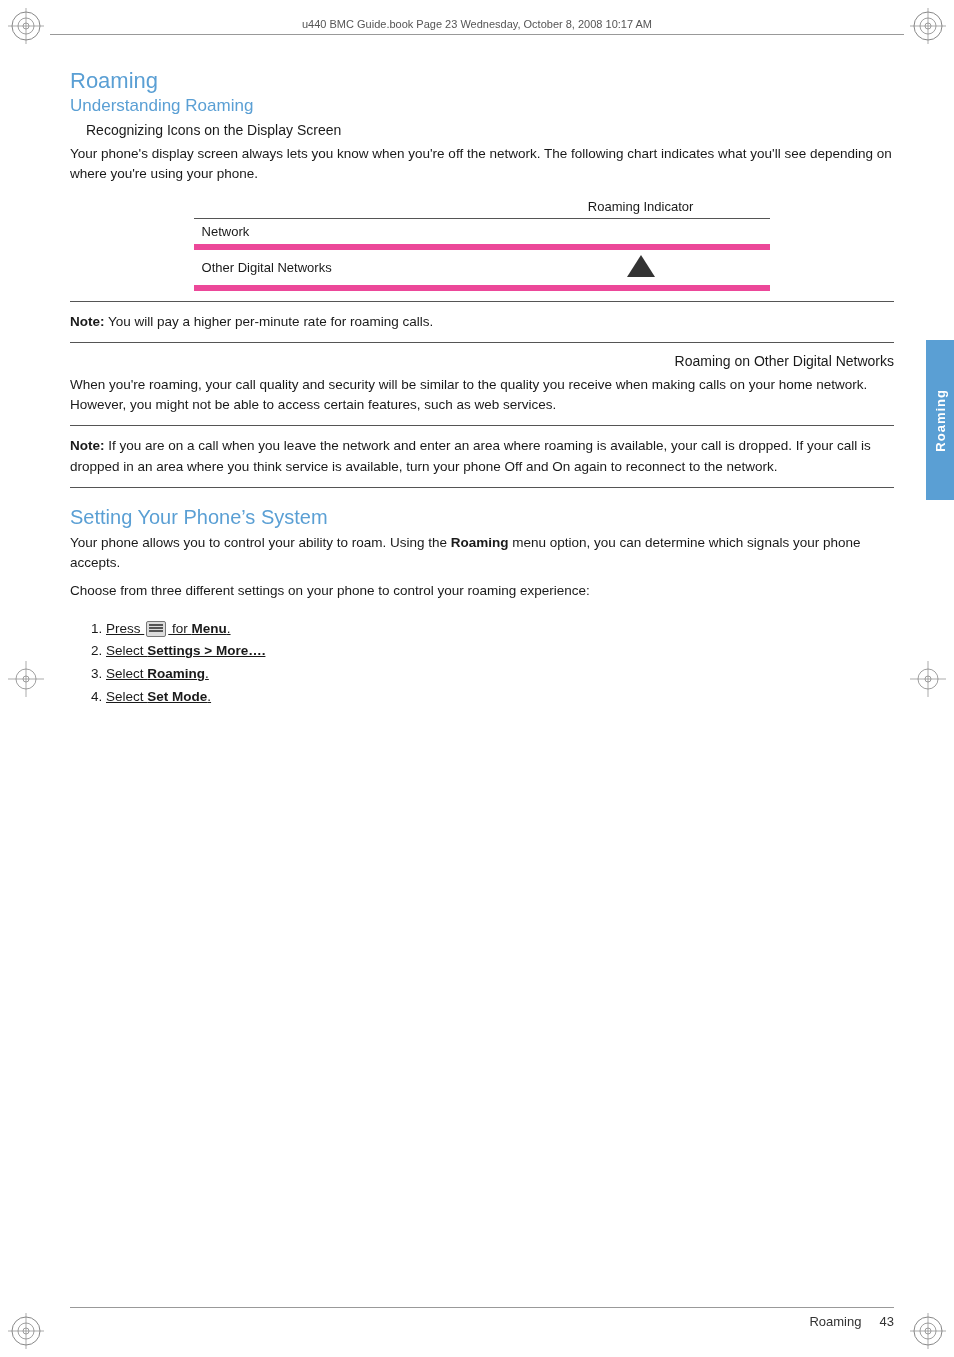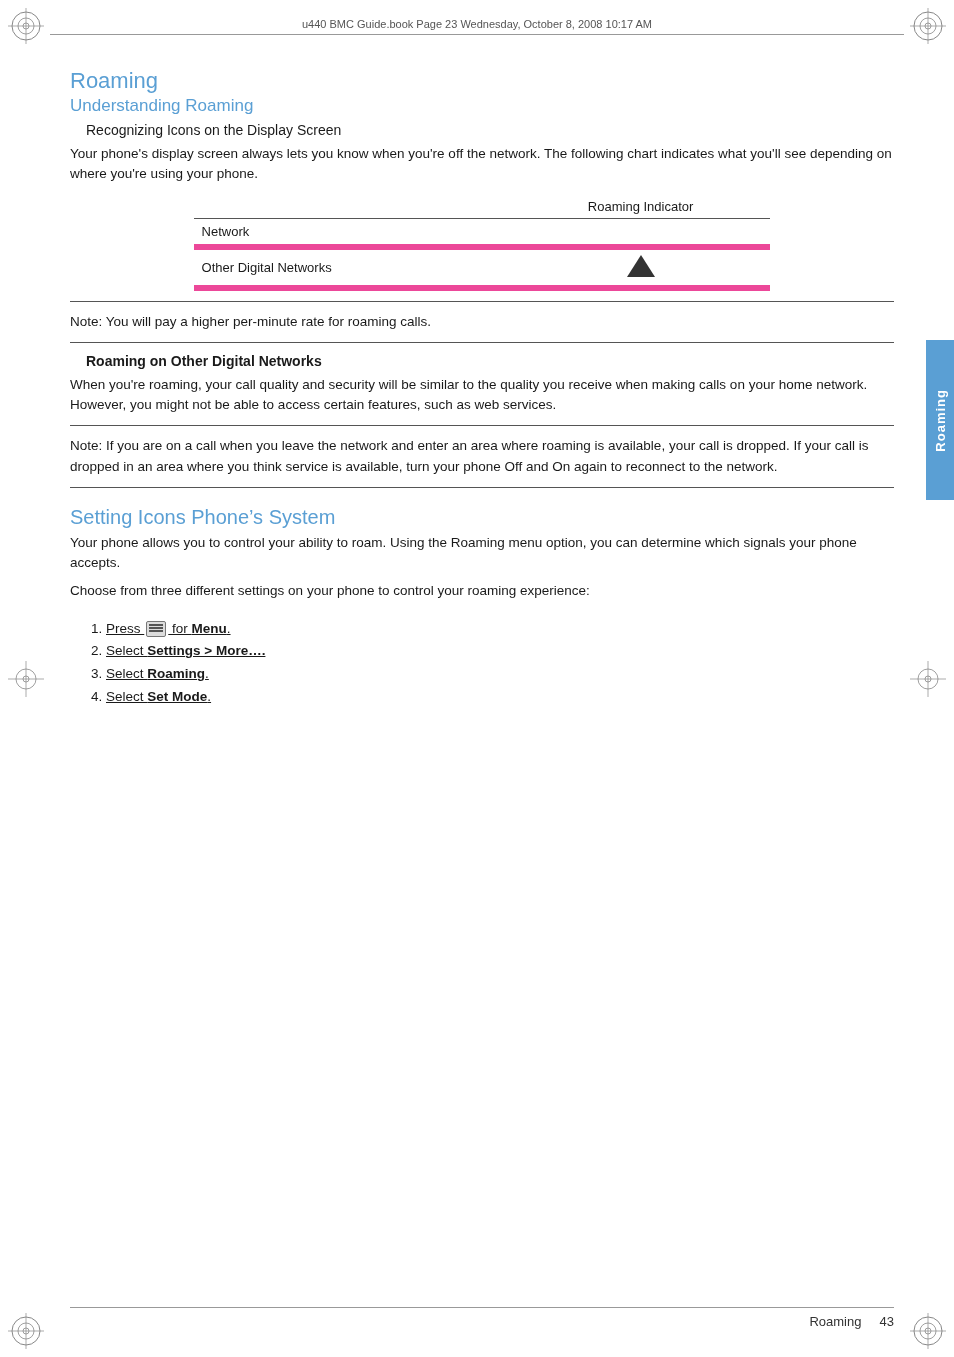--- a/index.html
+++ b/index.html
@@ -139,30 +139,31 @@
       margin: 10px 0;
     }
 
     
     .note-text {
       font-size: 13.5px;
       line-height: 1.5;
       margin-bottom: 8px;
     }
     .note-bold {
-      font-weight: normal;
+      font-weight: bold;
       text-align: right;
     }
 
     
     .sub-heading-bold {
       font-size: 14px;
-      font-weight: bold;
+      font-weight: normal;
       margin-bottom: 6px;
       margin-left: 16px;
+      text-align: right;
     }
 
     
     .section-title-setting {
       font-size: 20px;
       color: #5a9fd4;
       font-weight: normal;
       margin-bottom: 4px;
       margin-top: 18px;
     }
@@ -309,21 +310,21 @@
 
   <hr class="divider">
 
   <p class="note-text">
     <span class="note-bold">Note:</span>
     <span> If you are on a call when you leave the network and enter an area where roaming is available, your call is dropped. If your call is dropped in an area where you think service is available, turn your phone Off and On again to reconnect to the network.</span>
   </p>
 
   <hr class="divider">
 
-  <h2 class="section-title-setting">Setting Icons Phone’s System</h2>
+  <h2 class="section-title-setting">Setting Your Phone’s System</h2>
 
   <p class="body-text">
     <span>Your phone allows you to control your ability to roam. Using the </span><span class="note-bold">Roaming</span><span> menu option, you can determine which signals your phone accepts.</span>
   </p>
 
   <p class="body-text" style="font-weight:normal; margin-bottom:16px;">Choose from three different settings on your phone to control your roaming experience:</p>
 
   <ol class="numbered-list">
     <li>
       Press <span style="display:inline-block; width:20px; height:16px; background:#ddd; border:1px solid #777; border-radius:2px; vertical-align:middle; position:relative; margin:0 2px;">

